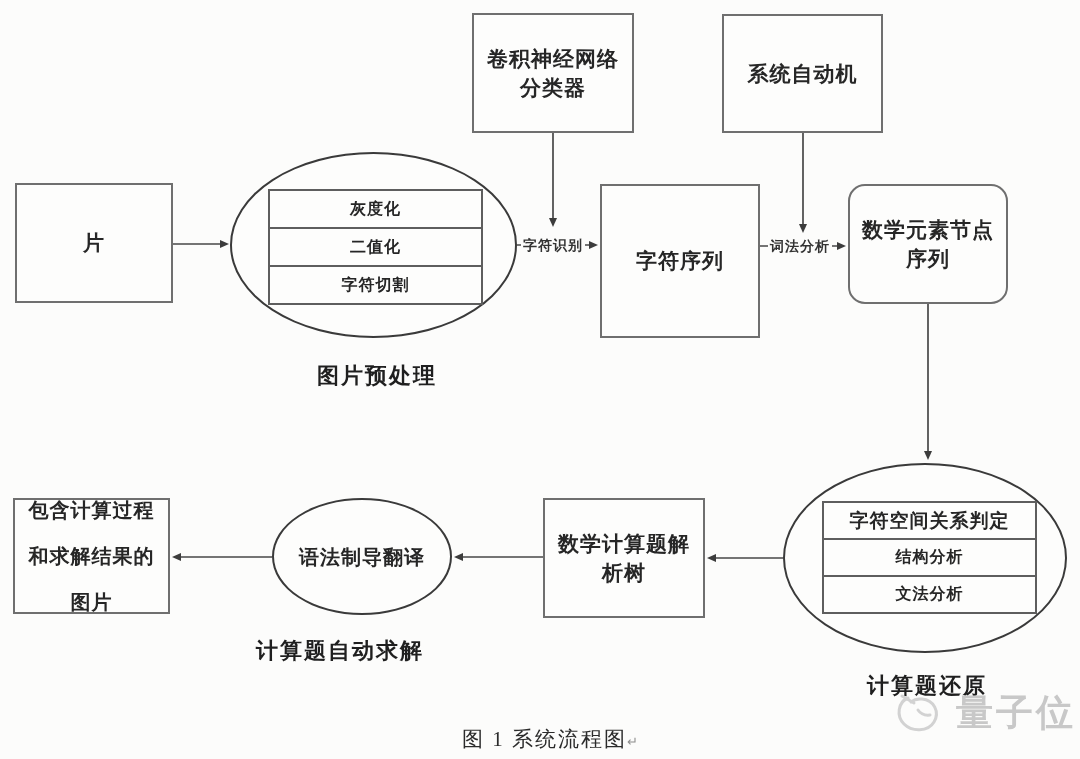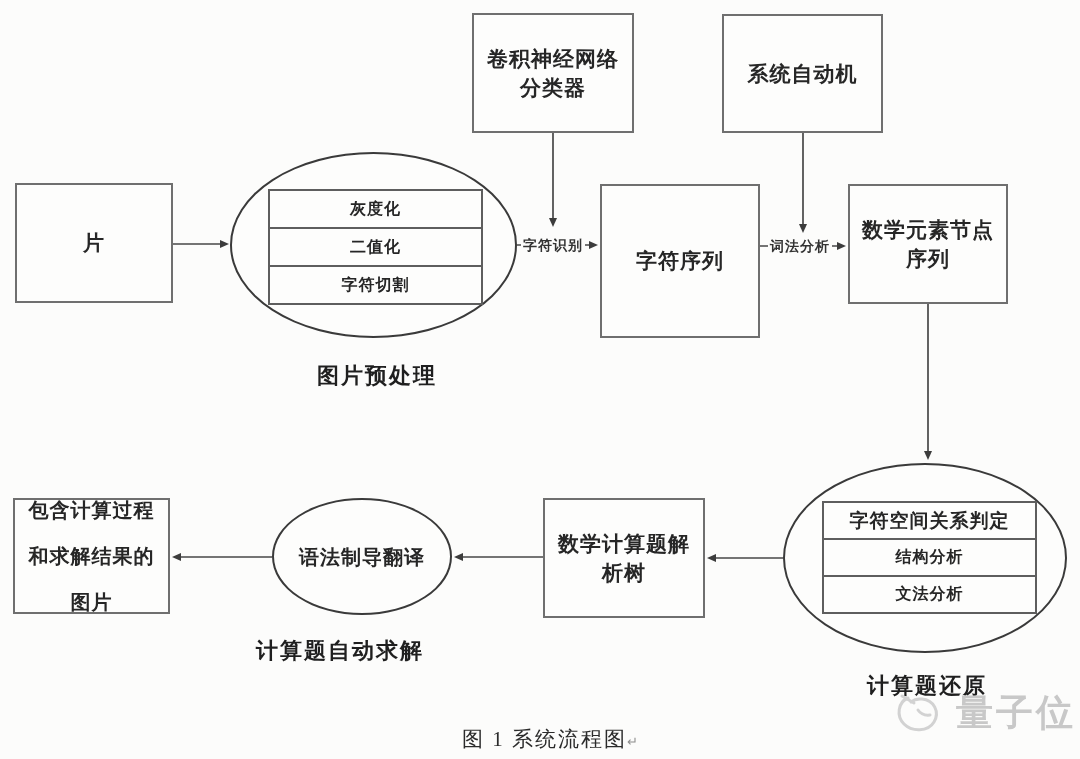--- a/index.html
+++ b/index.html
@@ -102,21 +102,21 @@
     <div class="row">灰度化</div>
     <div class="row">二值化</div>
     <div class="row">字符切割</div>
   </div>
   <div class="stage-label" style="left:377px;top:361px;">图片预处理</div>
 
   <div class="box" style="left:600px;top:184px;width:160px;height:154px;">
     <div>字符序列</div>
   </div>
 
-  <div class="box" style="left:848px;top:184px;width:160px;height:120px;">
+  <div class="box" style="left:848px;top:184px;width:160px;height:120px;border-radius:17px;">
     <div>数学元素节点</div>
     <div>序列</div>
   </div>
 
   <div class="edge-label" style="left:553px;top:246px;">字符识别</div>
   <div class="edge-label" style="left:800px;top:247px;">词法分析</div>
 
   <div class="ellipse" style="left:783px;top:463px;width:284px;height:190px;"></div>
   <div class="stack restore" style="left:822px;top:501px;width:215px;">
     <div class="row" style="font-size:19px;">字符空间关系判定</div>

